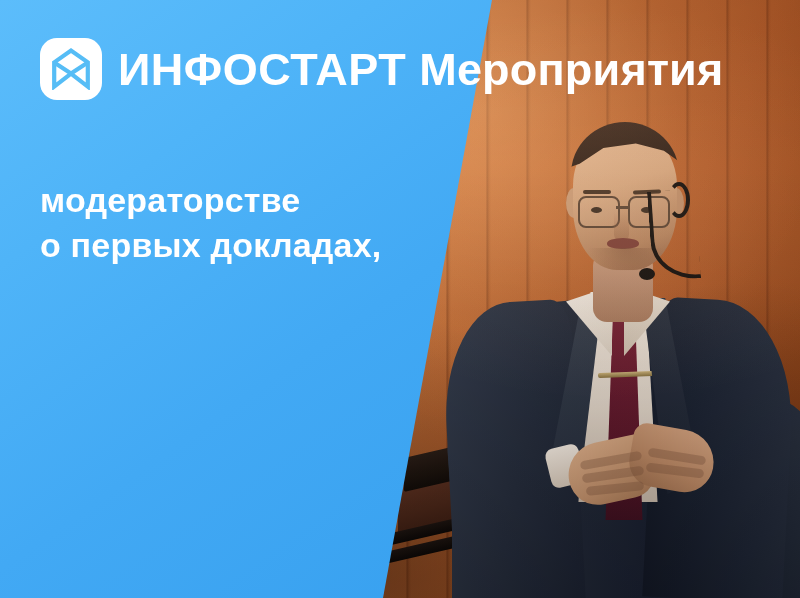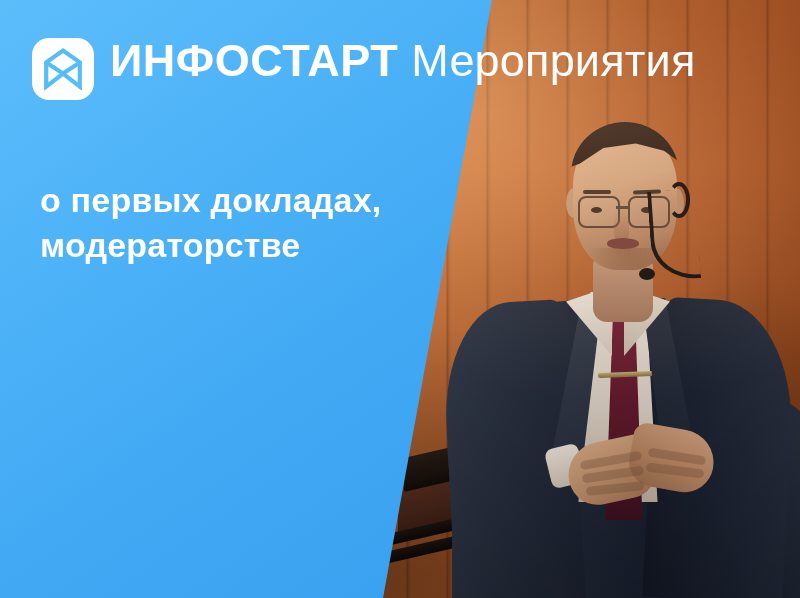--- a/index.html
+++ b/index.html
@@ -382,23 +382,23 @@
     position: absolute;
     left: 0; top: 0;
     width: 500px; height: 598px;
     background: linear-gradient(145deg, #5cbdfb 0%, #4fb4f8 28%, #42a9f4 60%, #37a0ef 100%);
     clip-path: polygon(0 0, 492px 0, 383px 598px, 0 598px);
   }
 
   
   .logo-row {
     position: absolute;
-    left: 32px; top: 38px;
+    left: 40px; top: 38px;
     display: flex;
-    align-items: flex-start;
+    align-items: center;
     gap: 16px;
     white-space: nowrap;
   }
   .logo-mark {
     width: 62px; height: 62px;
     background: #ffffff;
     border-radius: 17px;
     display: flex; align-items: center; justify-content: center;
     flex: 0 0 auto;
   }
@@ -408,21 +408,21 @@
     color: #ffffff;
   }
   .logo-brand {
     font-size: 45px;
     font-weight: bold;
     letter-spacing: 0.5px;
     line-height: 1;
   }
   .logo-sub {
     font-size: 45px;
-    font-weight: normal;
+    font-weight: bold;
     letter-spacing: 0.2px;
     line-height: 1;
   }
 
   
   .headline {
     position: absolute;
     left: 40px; top: 178px;
     color: #ffffff;
     font-size: 34px;
@@ -512,17 +512,17 @@
         </g>
       </svg>
     </div>
     <div class="logo-text">
       <span class="logo-brand">ИНФОСТАРТ</span>
       <span class="logo-sub">Мероприятия</span>
     </div>
   </div>
 
   <div class="headline">
+    <div>модераторстве</div>
     <div>о первых докладах,</div>
-    <div>модераторстве</div>
   </div>
 
 </div>
 
 </body></html>

